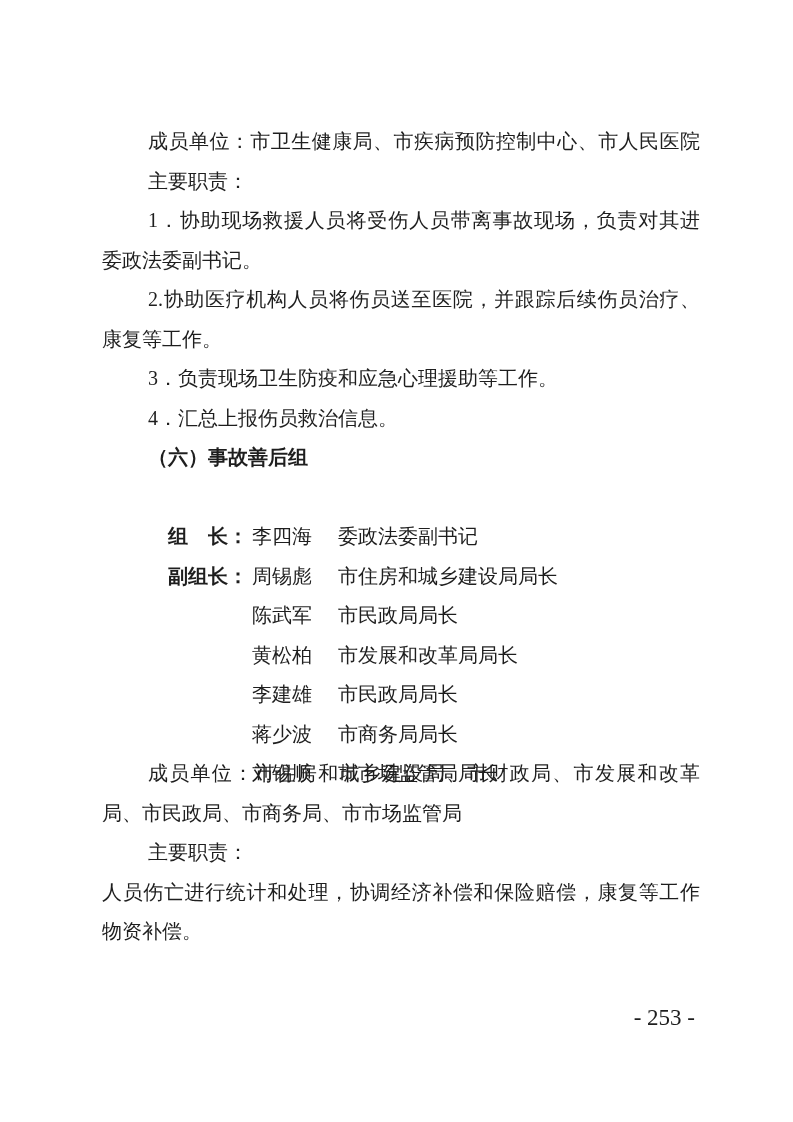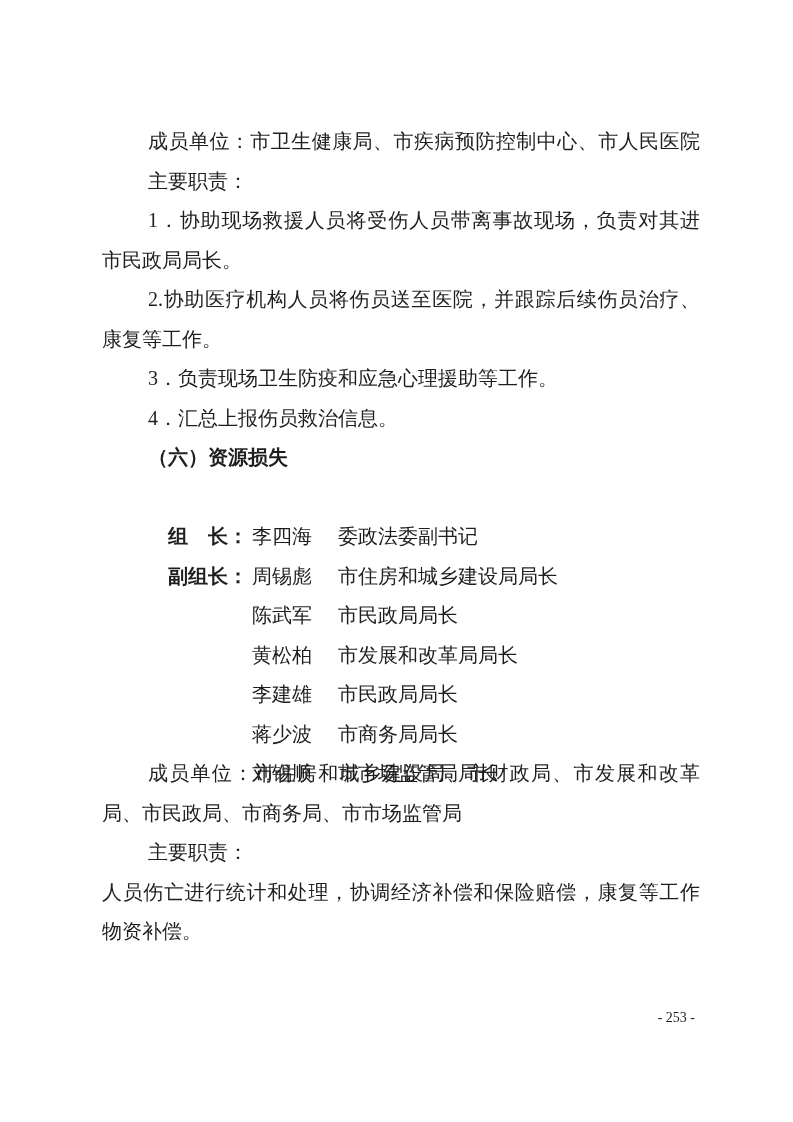--- a/index.html
+++ b/index.html
@@ -45,40 +45,40 @@
   }
   .s-name {
     display: inline-block;
     width: 86px;
     vertical-align: top;
   }
   .pageno {
     position: absolute;
     top: 1006px;
     right: 98px;
-    font-size: 14px;
+    font-size: 23px;
     line-height: 24px;
     color: #1e1e1e;
   }
 </style>
 </head>
 <body>
 
 <div class="doc">
 
   <div class="ln ind fill">成员单位：市卫生健康局、市疾病预防控制中心、市人民医院</div>
   <div class="ln ind">主要职责：</div>
   <div class="ln ind fill">1．协助现场救援人员将受伤人员带离事故现场，负责对其进</div>
-  <div class="ln">市民政局局长。</div>
+  <div class="ln">委政法委副书记。</div>
   <div class="ln ind fill">2.协助医疗机构人员将伤员送至医院，并跟踪后续伤员治疗、</div>
   <div class="ln">康复等工作。</div>
   <div class="ln ind">3．负责现场卫生防疫和应急心理援助等工作。</div>
   <div class="ln ind">4．汇总上报伤员救治信息。</div>
 
-  <div class="ln ind bold">（六）资源损失</div>
+  <div class="ln ind bold">（六）事故善后组</div>
 
   <div class="ln staff">
     <span class="s-label">组　长：</span><span class="s-name">李四海</span><span class="s-title">委政法委副书记</span>
   </div>
   <div class="ln staff">
     <span class="s-label">副组长：</span><span class="s-name">周锡彪</span><span class="s-title">市住房和城乡建设局局长</span>
   </div>
   <div class="ln staff">
     <span class="s-label"></span><span class="s-name">陈武军</span><span class="s-title">市民政局局长</span>
   </div>

